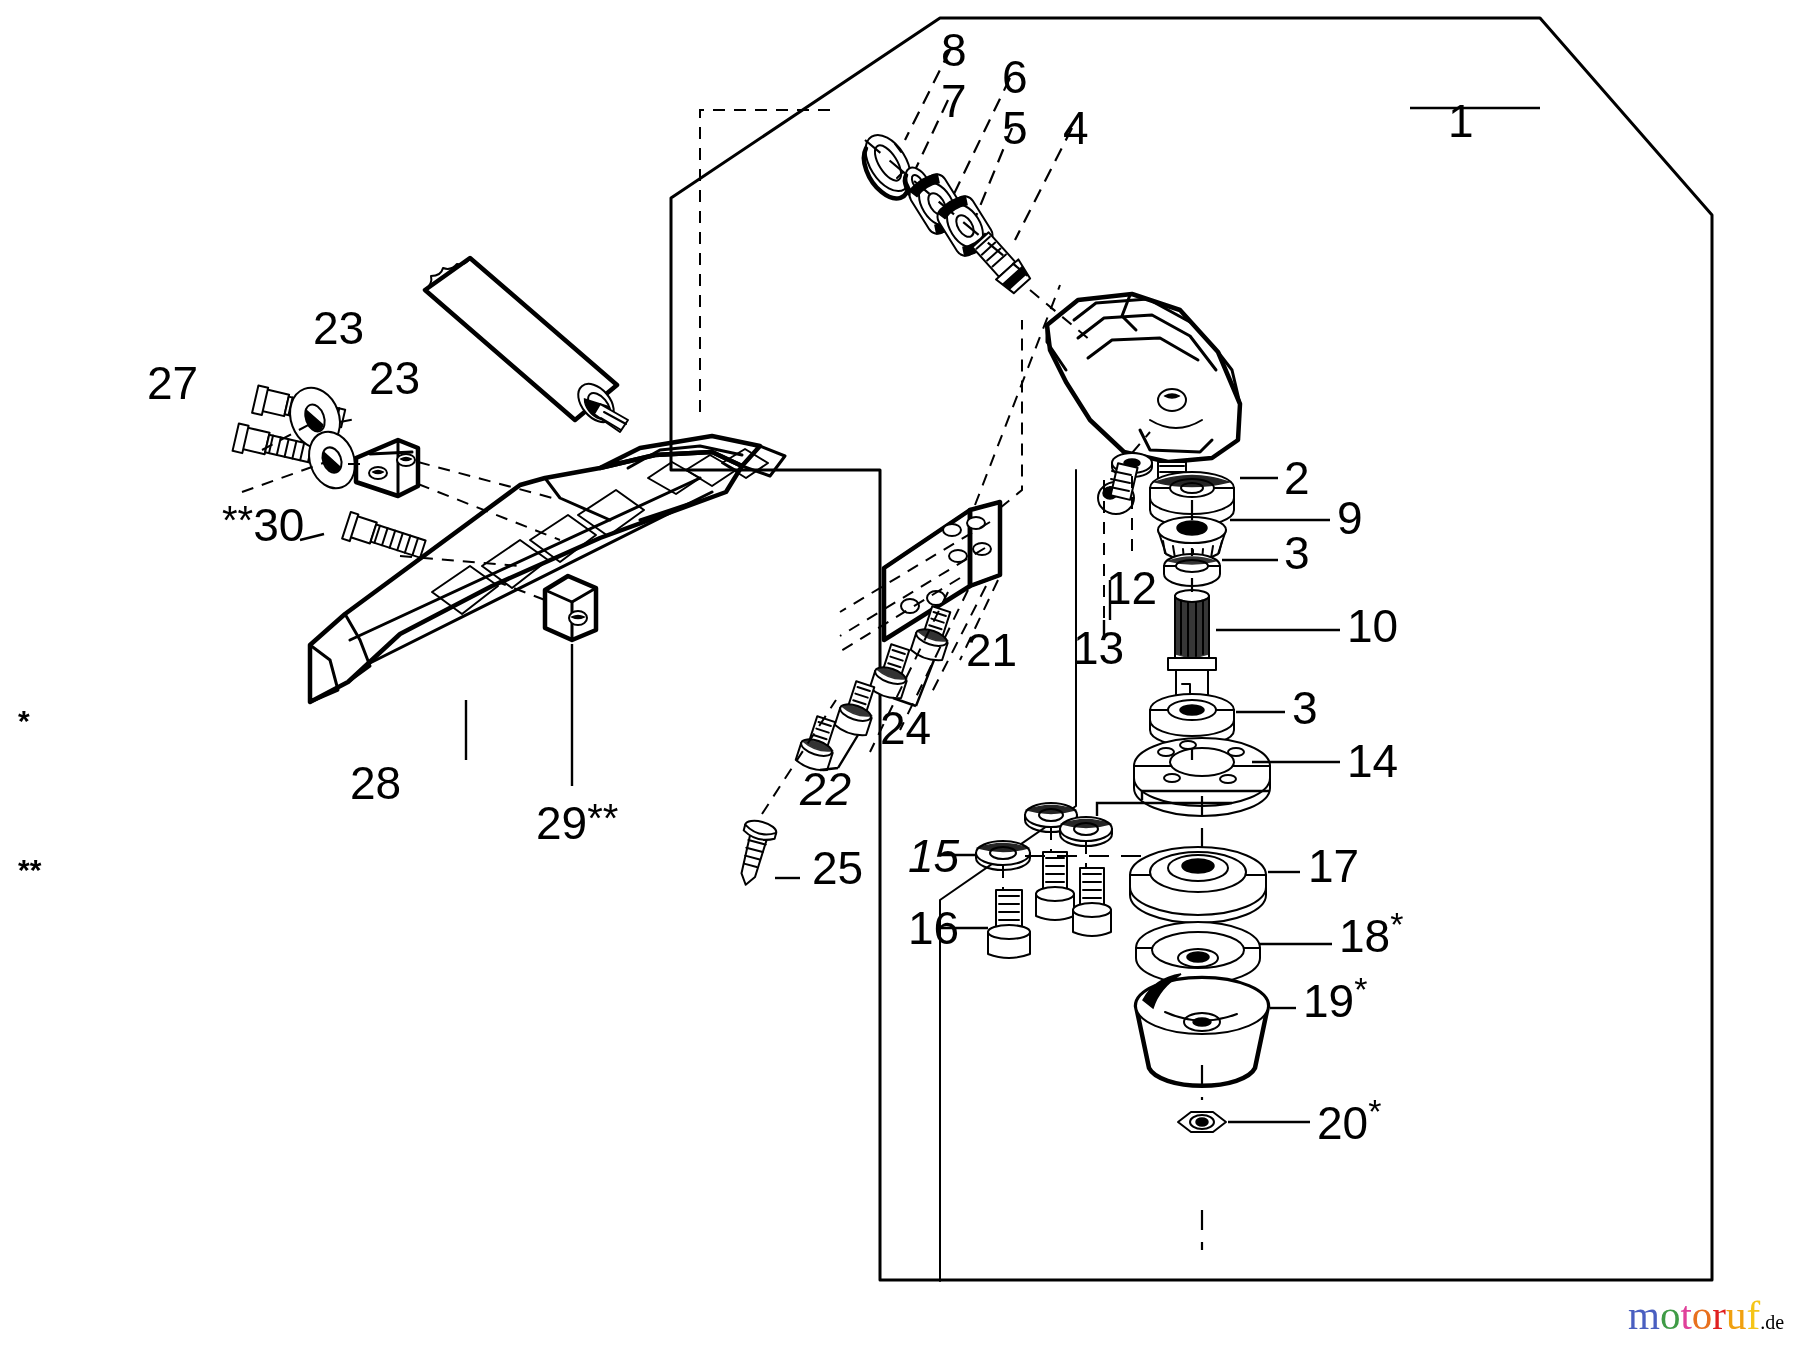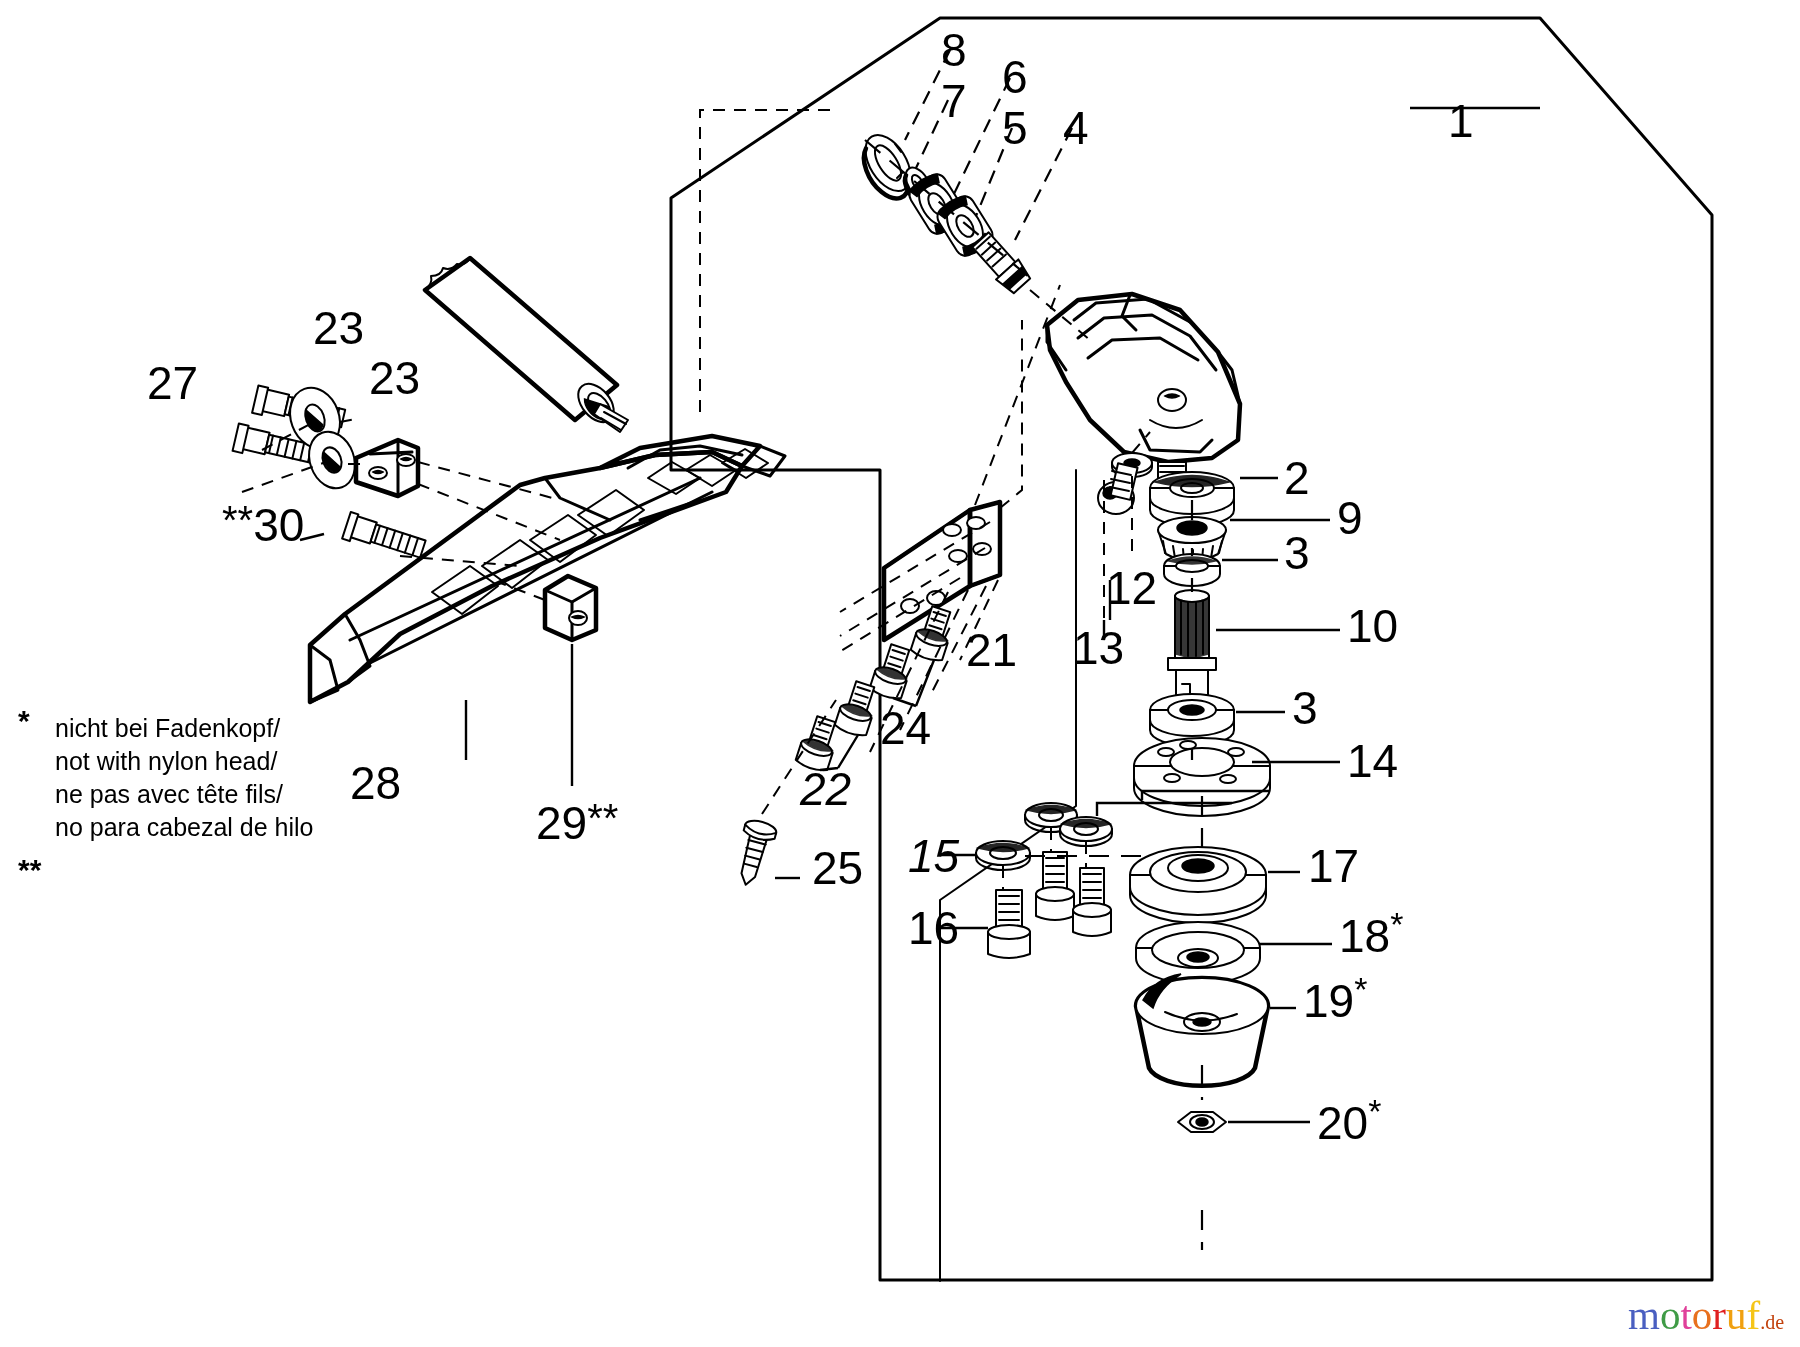--- a/index.html
+++ b/index.html
@@ -62,21 +62,21 @@
     position: absolute;
     left: 1628px;
     top: 1295px;
     font-family: "Liberation Serif", serif;
     font-size: 41px;
     line-height: 1;
     white-space: nowrap;
   }
   #watermark .w-de {
     font-size: 20px;
-    color: #c2410c;
+    color: #000000;
   }
 </style>
 </head>
 <body>
 
 <div id="page">
 
   <svg id="art" viewBox="0 0 1800 1347" xmlns="http://www.w3.org/2000/svg">
     <defs>
       <style>
@@ -573,24 +573,20 @@
 
   <div class="callout" style="left:222px; top:502px;text-align:right;">
     <span class="prestar">**</span><span>30</span>
   </div>
 
   <div class="callout" style="left:536px; top:800px;">
     <span>29</span><span class="prestar">**</span>
   </div>
 
   <div class="footmark" style="left:18px; top:706px;">*</div>
-  <div class="footnote" style="left:55px; top:712px;">nicht bei Fadenkopf/
-not with nylon head/
-ne pas avec tête fils/
-no para cabezal de hilo</div>
 
   <div class="footmark" style="left:18px; top:855px;">**</div>
 
   <div id="watermark">
     <span style="color:#4a5fc1">m</span><span style="color:#3f9b46">o</span><span style="color:#e0409a">t</span><span style="color:#e8701e">o</span><span style="color:#e02020">r</span><span style="color:#f0a010">u</span><span style="color:#f5c518">f</span><span class="w-de">.de</span>
   </div>
 
 </div>
 
 </body></html>

